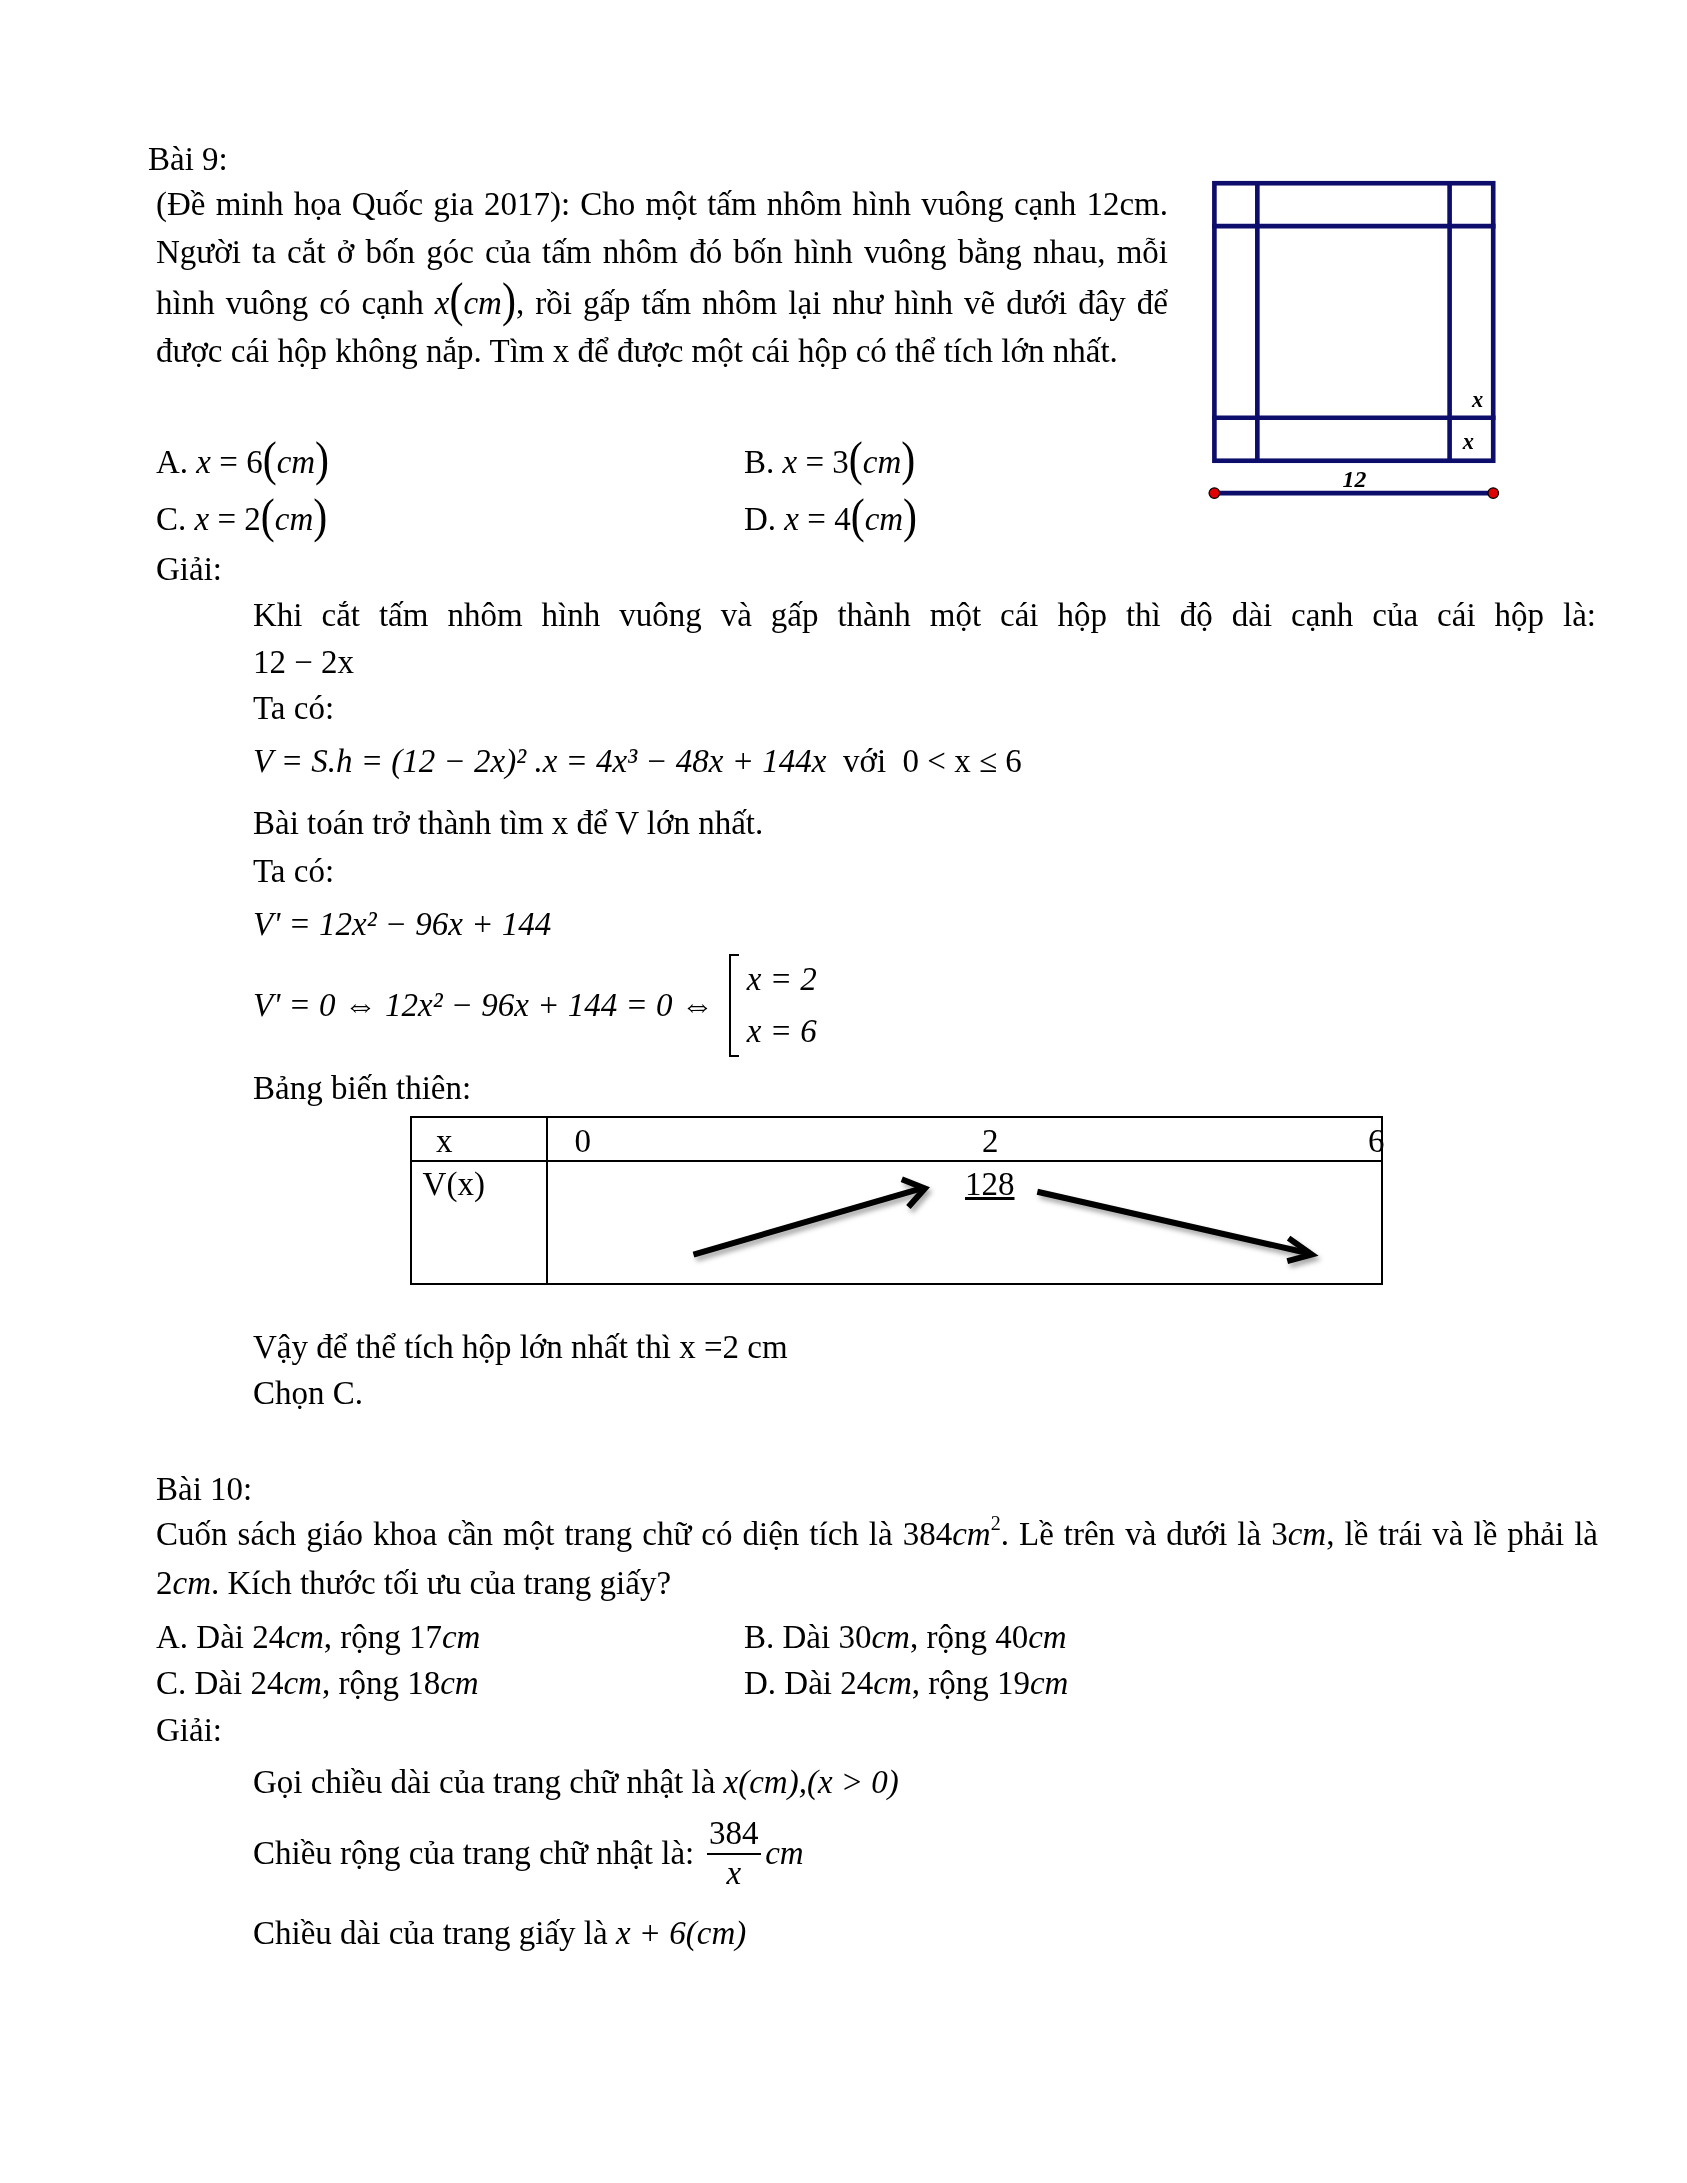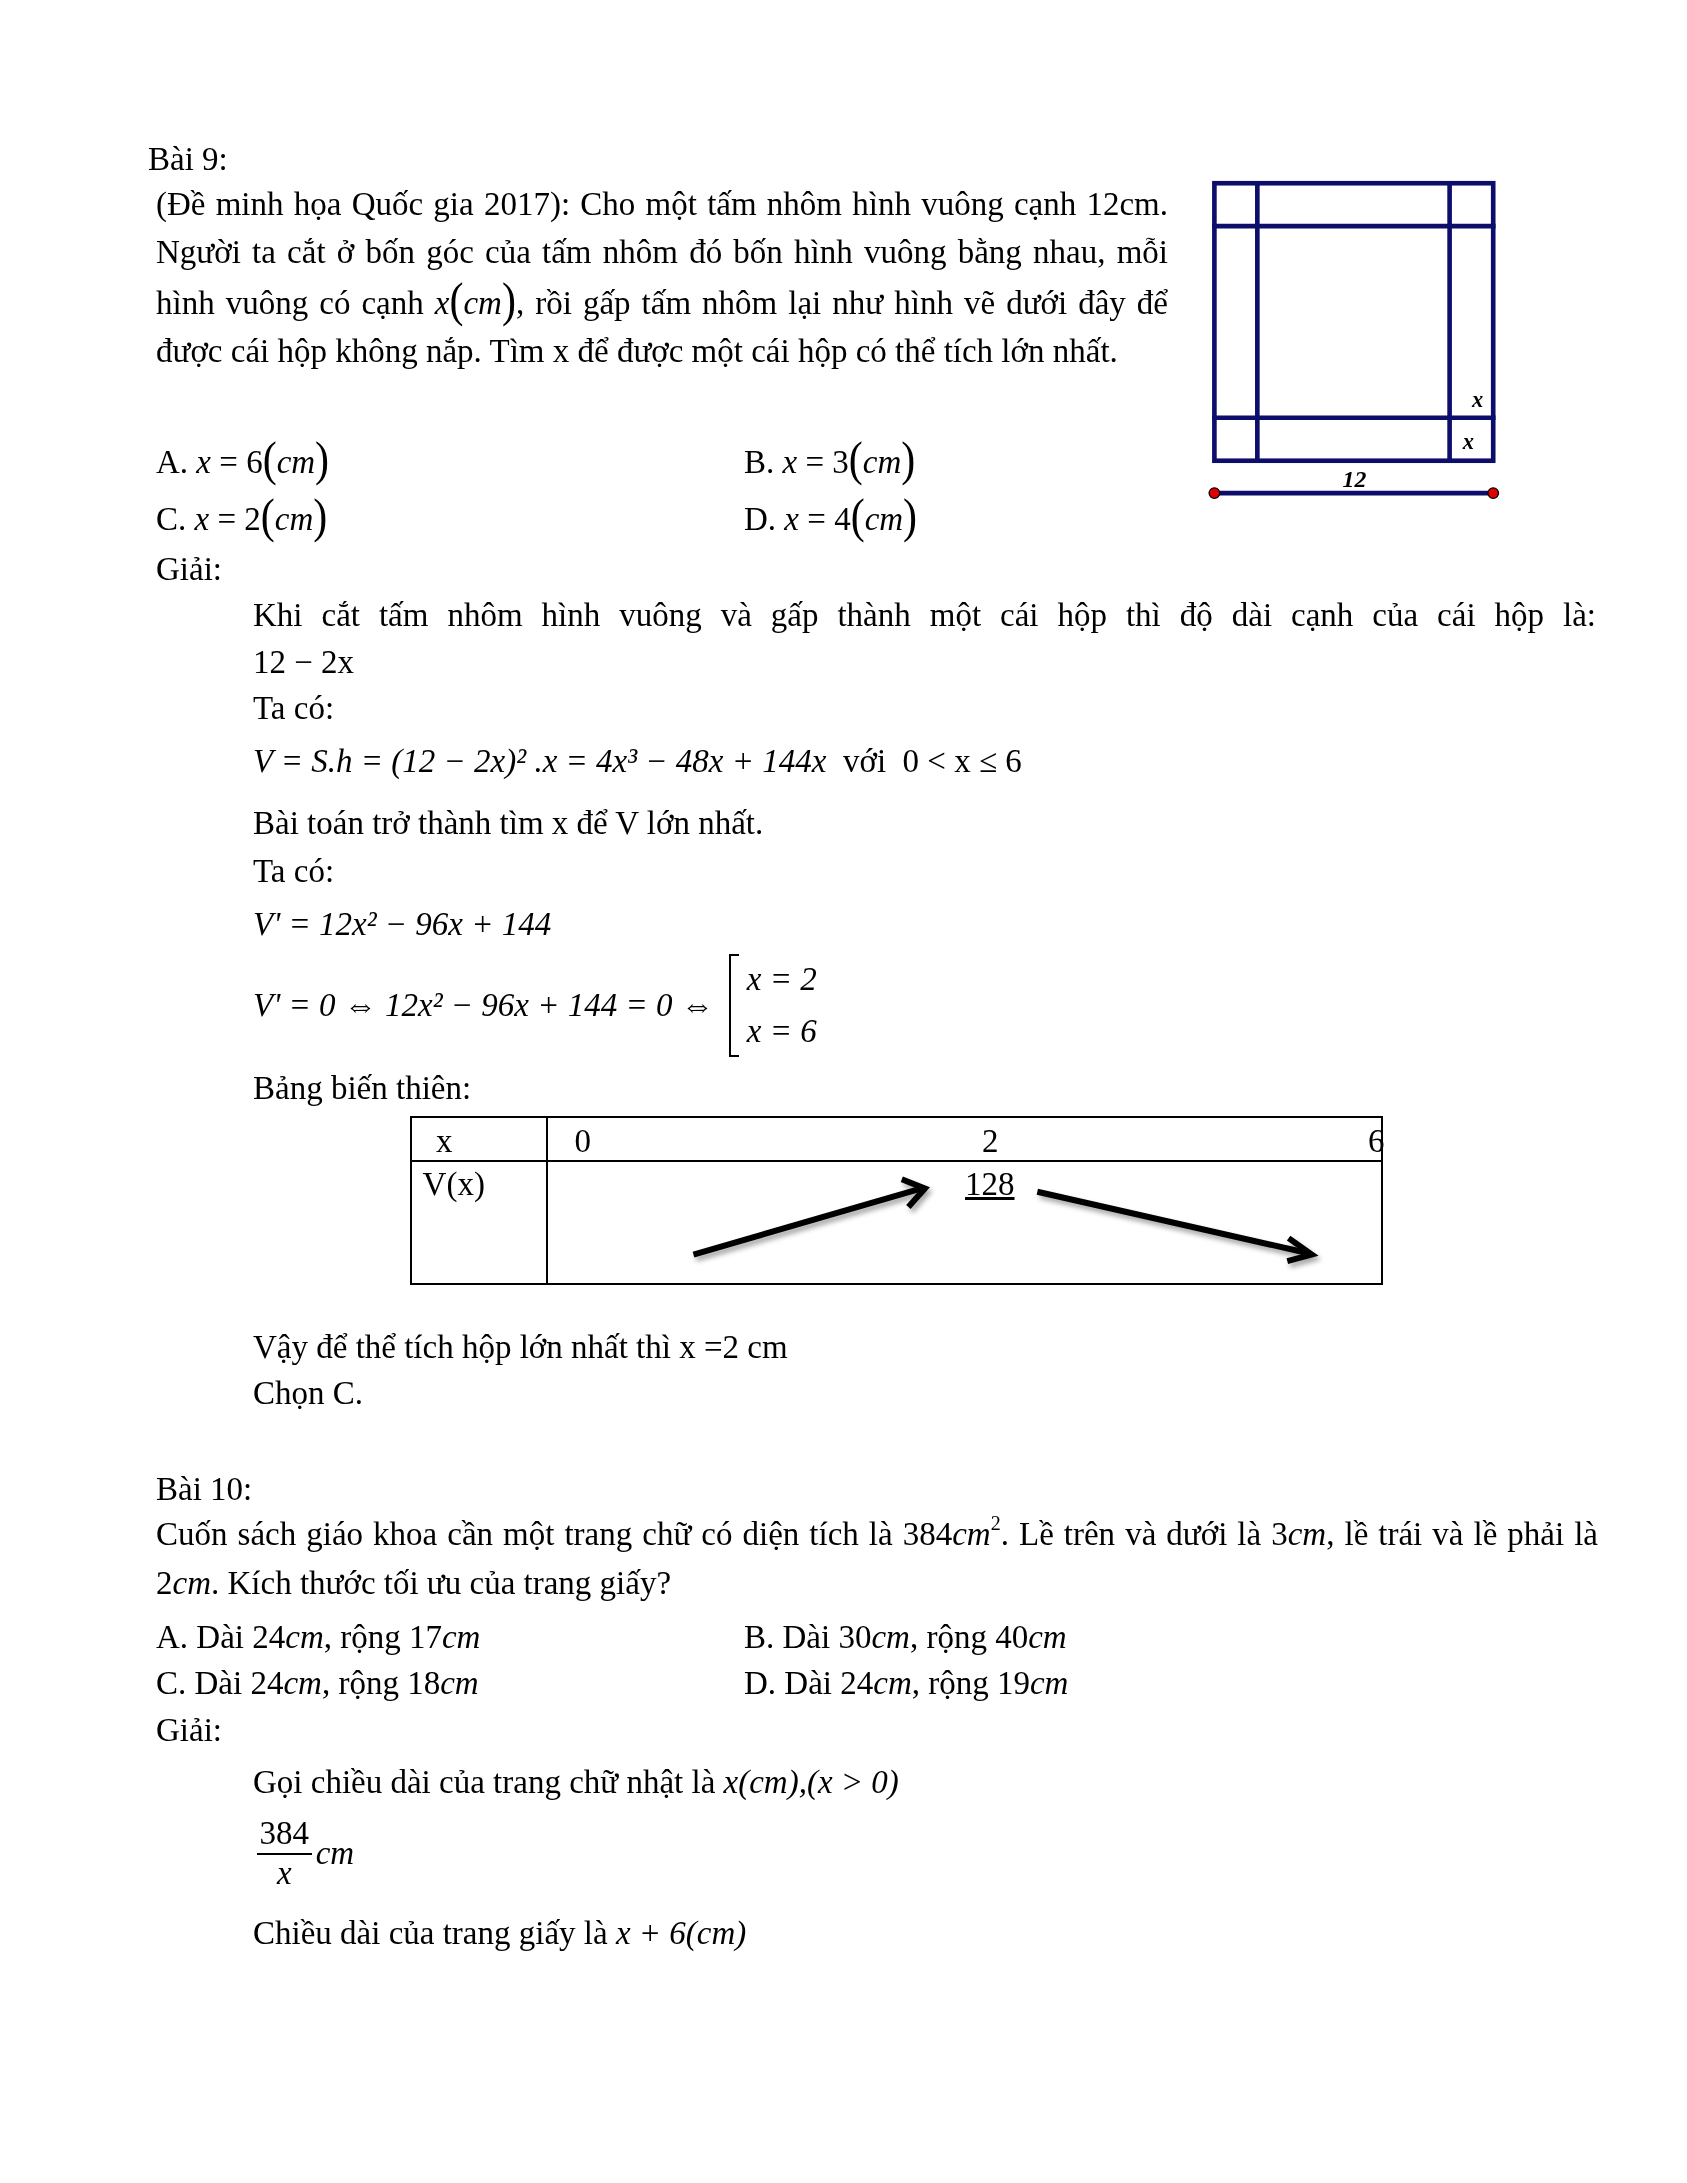--- a/index.html
+++ b/index.html
@@ -147,20 +147,21 @@
 </div>
 
 <div class="abs" style="left:156px; top:1714px;">Giải:</div>
 
 <div class="abs" style="left:253px; top:1766px;">
   <span>Gọi chiều dài của trang chữ nhật là</span>
   <span class="m">x(cm),(x &gt; 0)</span>
 </div>
 
 <div class="abs" style="left:253px; top:1817px; line-height:1;">
+  <span style="vertical-align:middle;">Chiều rộng của trang chữ nhật là:</span>
   <span class="frac">
     <span class="num">384</span>
     <span class="den m">x</span>
   </span><span class="m" style="vertical-align:middle;">cm</span>
 </div>
 
 <div class="abs" style="left:253px; top:1917px;">
   <span>Chiều dài của trang giấy là</span>
   <span class="m">x + 6(cm)</span>
 </div>

